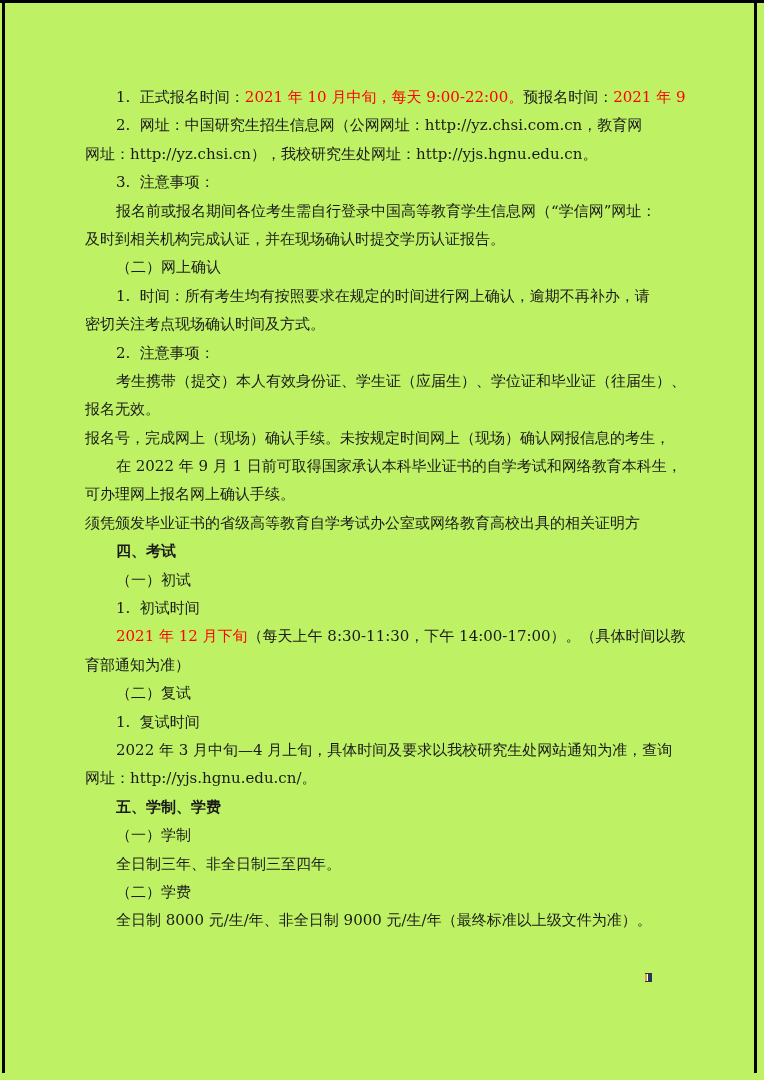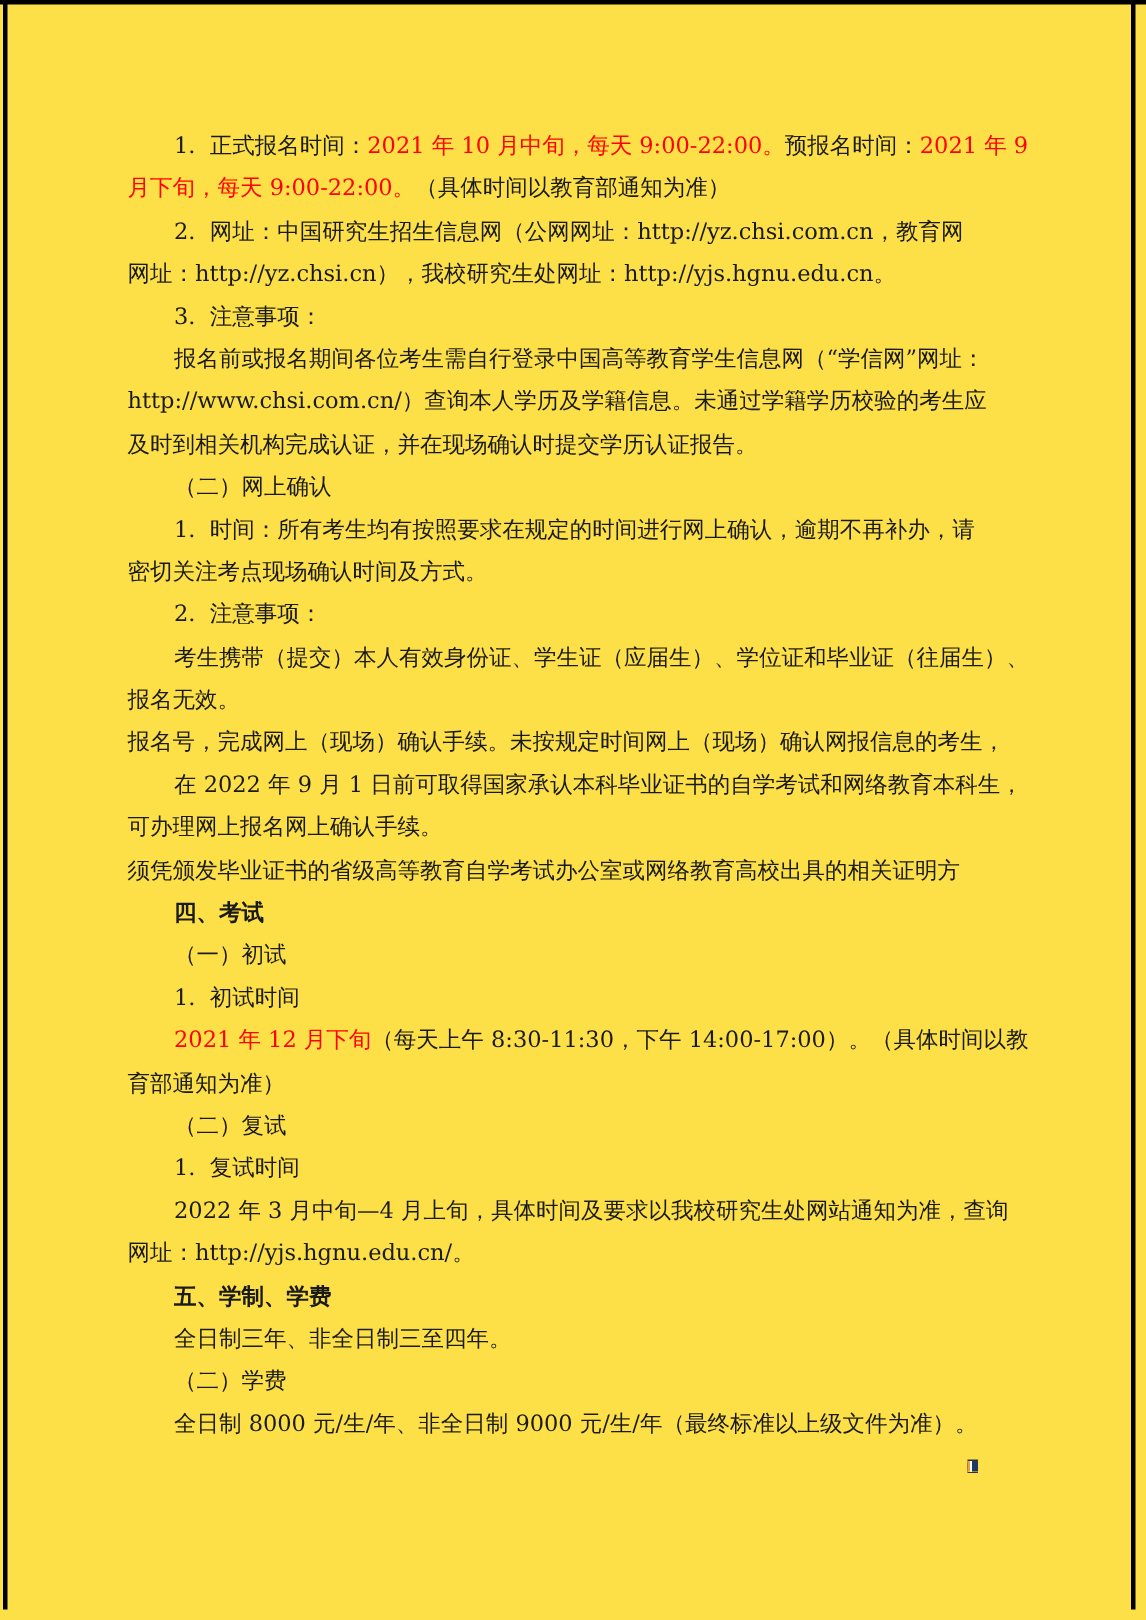--- a/index.html
+++ b/index.html
@@ -5,21 +5,21 @@
   html, body { margin: 0; padding: 0; }
   body {
     width: 764px; height: 1080px;
     background: #ffffff;
     font-family: "DejaVu Serif", "Liberation Serif", serif;
     position: relative;
     overflow: hidden;
   }
   .viewport {
     position: absolute; inset: 0;
-    background: #fde047;
+    background: #bef264;
     text-decoration: underline;
   }
   
   .frame-top {
     position: absolute; left: 0; top: 0;
     width: 764px; height: 3px;
     background: var(--frame, #000);
   }
   .frame-left {
     position: absolute; left: 2px; top: 0;
@@ -58,26 +58,24 @@
 </head>
 <body style="background: rgb(255, 255, 255);">
 
 <div class="viewport">
   <div class="frame-top"></div>
   <div class="frame-left"></div>
   <div class="frame-right"></div>
 
   <div class="doc-body">
       <div class="line indent"><span>1.  正式报名时间：</span><span class="red">2021 年 10 月中旬，每天 9:00-22:00。</span><span>预报名时间：</span><span class="red">2021 年 9</span></div>
-      <div class="line"><span class="red">月下旬，每天 9:00-22:00。</span><span>（具体时间以教育部通知为准）</span></div>
       <div class="line indent"><span>2.  网址：中国研究生招生信息网（公网网址：http://yz.chsi.com.cn，教育网</span></div>
       <div class="line"><span>网址：http://yz.chsi.cn），我校研究生处网址：http://yjs.hgnu.edu.cn。</span></div>
       <div class="line indent"><span>3.  注意事项：</span></div>
       <div class="line indent"><span>报名前或报名期间各位考生需自行登录中国高等教育学生信息网（“学信网”网址：</span></div>
-      <div class="line"><span>http://www.chsi.com.cn/）查询本人学历及学籍信息。未通过学籍学历校验的考生应</span></div>
       <div class="line"><span>及时到相关机构完成认证，并在现场确认时提交学历认证报告。</span></div>
       <div class="line indent"><span>（二）网上确认</span></div>
       <div class="line indent"><span>1.  时间：所有考生均有按照要求在规定的时间进行网上确认，逾期不再补办，请</span></div>
       <div class="line"><span>密切关注考点现场确认时间及方式。</span></div>
       <div class="line indent"><span>2.  注意事项：</span></div>
       <div class="line indent"><span>考生携带（提交）本人有效身份证、学生证（应届生）、学位证和毕业证（往届生）、</span></div>
       <div class="line"><span>报名无效。</span></div>
       <div class="line"><span>报名号，完成网上（现场）确认手续。未按规定时间网上（现场）确认网报信息的考生，</span></div>
       <div class="line indent"><span>在 2022 年 9 月 1 日前可取得国家承认本科毕业证书的自学考试和网络教育本科生，</span></div>
       <div class="line"><span>可办理网上报名网上确认手续。</span></div>
@@ -85,19 +83,20 @@
       <div class="line indent bold"><span>四、考试</span></div>
       <div class="line indent"><span>（一）初试</span></div>
       <div class="line indent"><span>1.  初试时间</span></div>
       <div class="line indent"><span class="red">2021 年 12 月下旬</span><span>（每天上午 8:30-11:30，下午 14:00-17:00）。（具体时间以教</span></div>
       <div class="line"><span>育部通知为准）</span></div>
       <div class="line indent"><span>（二）复试</span></div>
       <div class="line indent"><span>1.  复试时间</span></div>
       <div class="line indent"><span>2022 年 3 月中旬—4 月上旬，具体时间及要求以我校研究生处网站通知为准，查询</span></div>
       <div class="line"><span>网址：http://yjs.hgnu.edu.cn/。</span></div>
       <div class="line indent bold"><span>五、学制、学费</span></div>
+      <div class="line indent"><span>（一）学制</span></div>
       <div class="line indent"><span>全日制三年、非全日制三至四年。</span></div>
       <div class="line indent"><span>（二）学费</span></div>
       <div class="line indent"><span>全日制 8000 元/生/年、非全日制 9000 元/生/年（最终标准以上级文件为准）。</span></div>
     </div>
 
   <span class="anchor-mark"></span>
 </div>
 
 </body></html>

